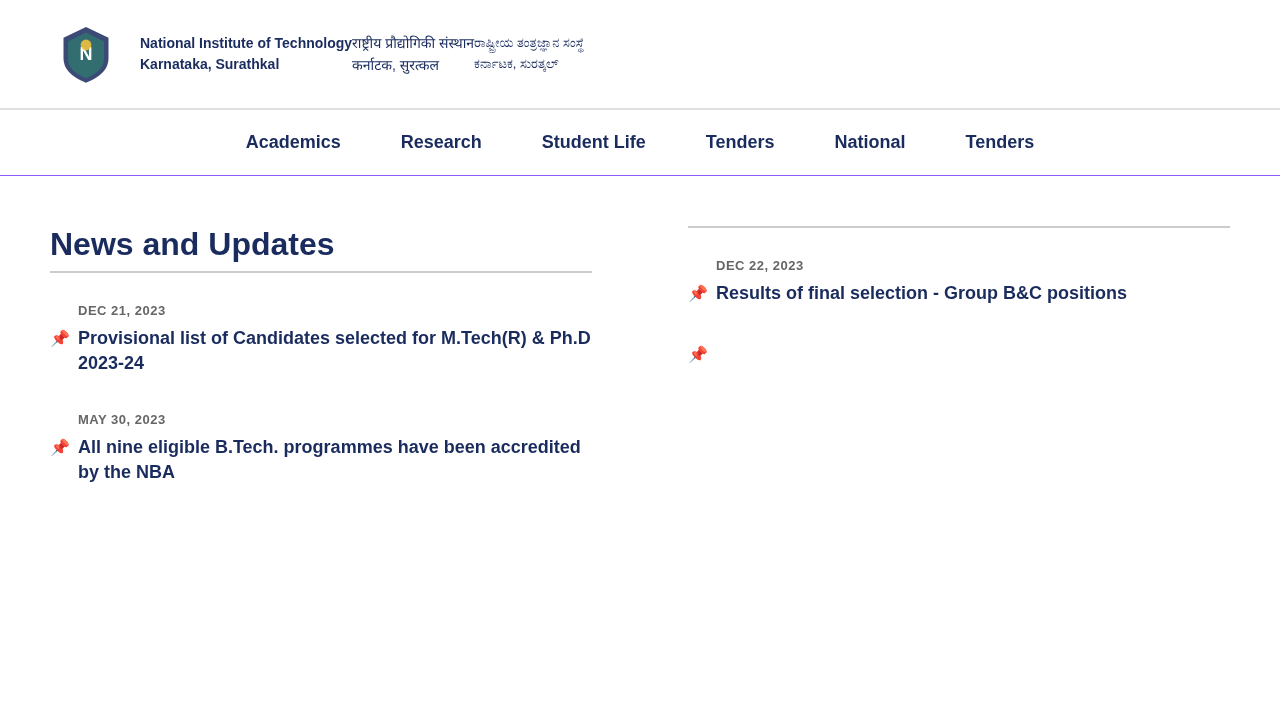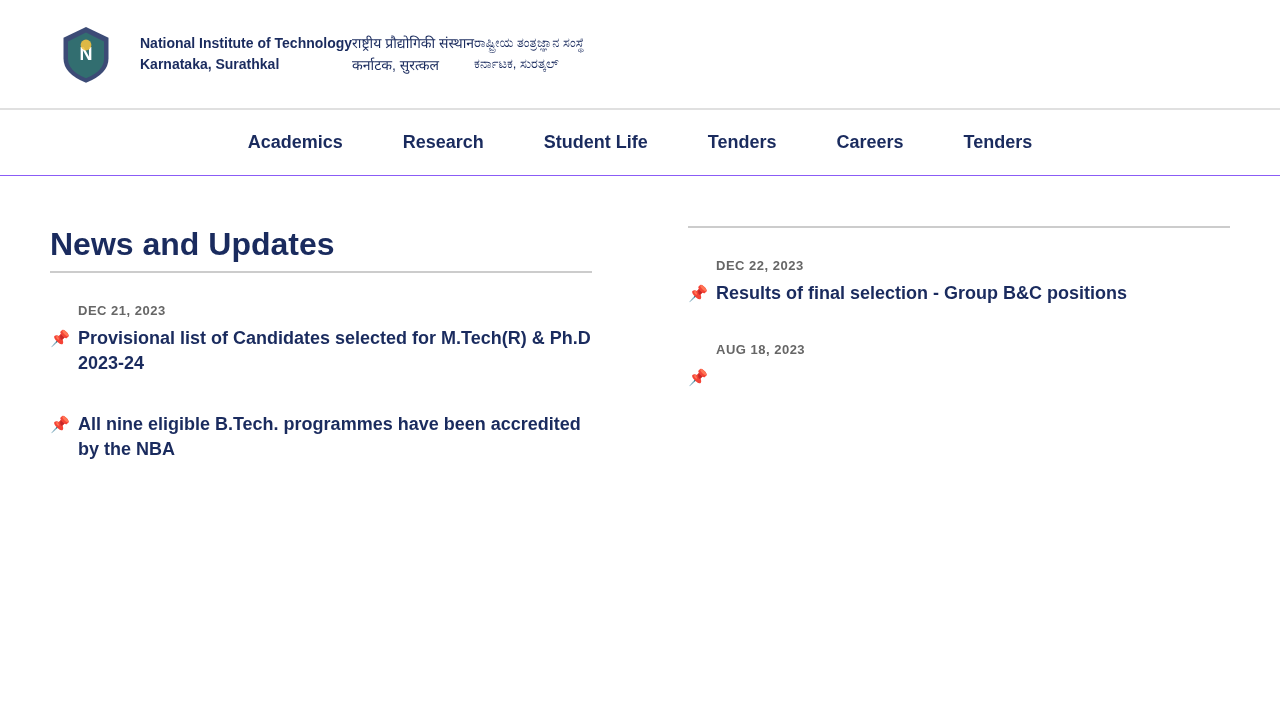--- a/index.html
+++ b/index.html
@@ -170,58 +170,58 @@
       </div>
     </div>
   </div>
 </header>
 
 <nav class="navbar">
   <a class="nav-item" href="#">Academics</a>
   <a class="nav-item" href="#">Research</a>
   <a class="nav-item" href="#">Student Life</a>
   <a class="nav-item" href="#">Tenders</a>
-  <a class="nav-item" href="#">Careers</a>
+  <a class="nav-item" href="#">National</a>
   <a class="nav-item" href="#">Tenders</a>
 </nav>
 
 <main class="main-content">
 
   <section class="section">
     <h2 class="section-title">News and Updates</h2>
     <div class="section-divider"></div>
 
     <div class="news-item">
       <div class="news-date">DEC 21, 2023</div>
       <a class="news-link" href="#">
         <span class="pin-icon">📌</span>
         <span>Provisional list of Candidates selected for M.Tech(R) &amp; Ph.D 2023-24</span>
       </a>
     </div>
 
     <div class="news-item">
+      <div class="news-date">MAY 30, 2023</div>
       <a class="news-link" href="#">
         <span class="pin-icon">📌</span>
         <span>All nine eligible B.Tech. programmes have been accredited by the NBA</span>
       </a>
     </div>
   </section>
 
   <section class="section">
     <div class="section-divider"></div>
 
     <div class="news-item">
       <div class="news-date">DEC 22, 2023</div>
       <a class="news-link" href="#">
         <span class="pin-icon">📌</span>
         <span>Results of final selection - Group B&amp;C positions</span>
       </a>
     </div>
 
     <div class="news-item">
-      <div class="news-date">AUG 18, 2023</div>
       <a class="news-link" href="#">
         <span class="pin-icon">📌</span>
       </a>
     </div>
   </section>
 
 </main>
 
 </body></html>

